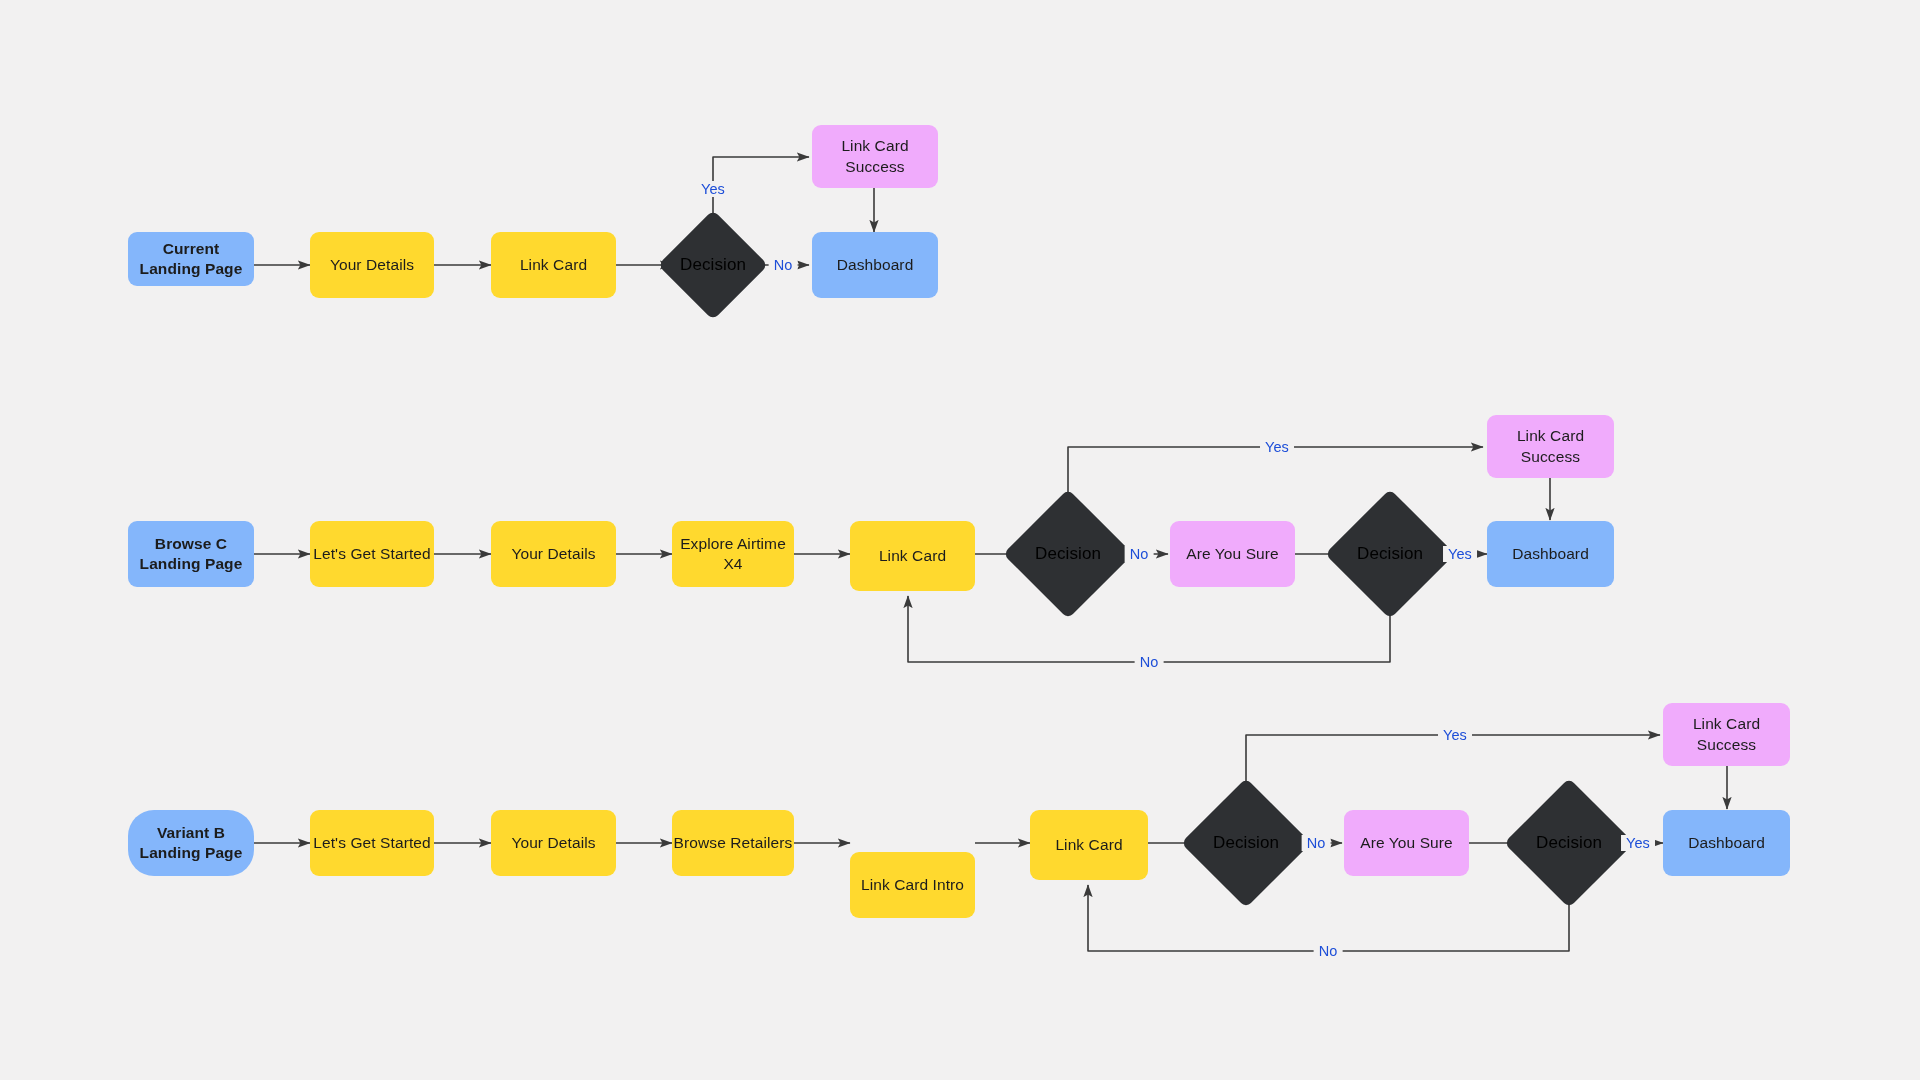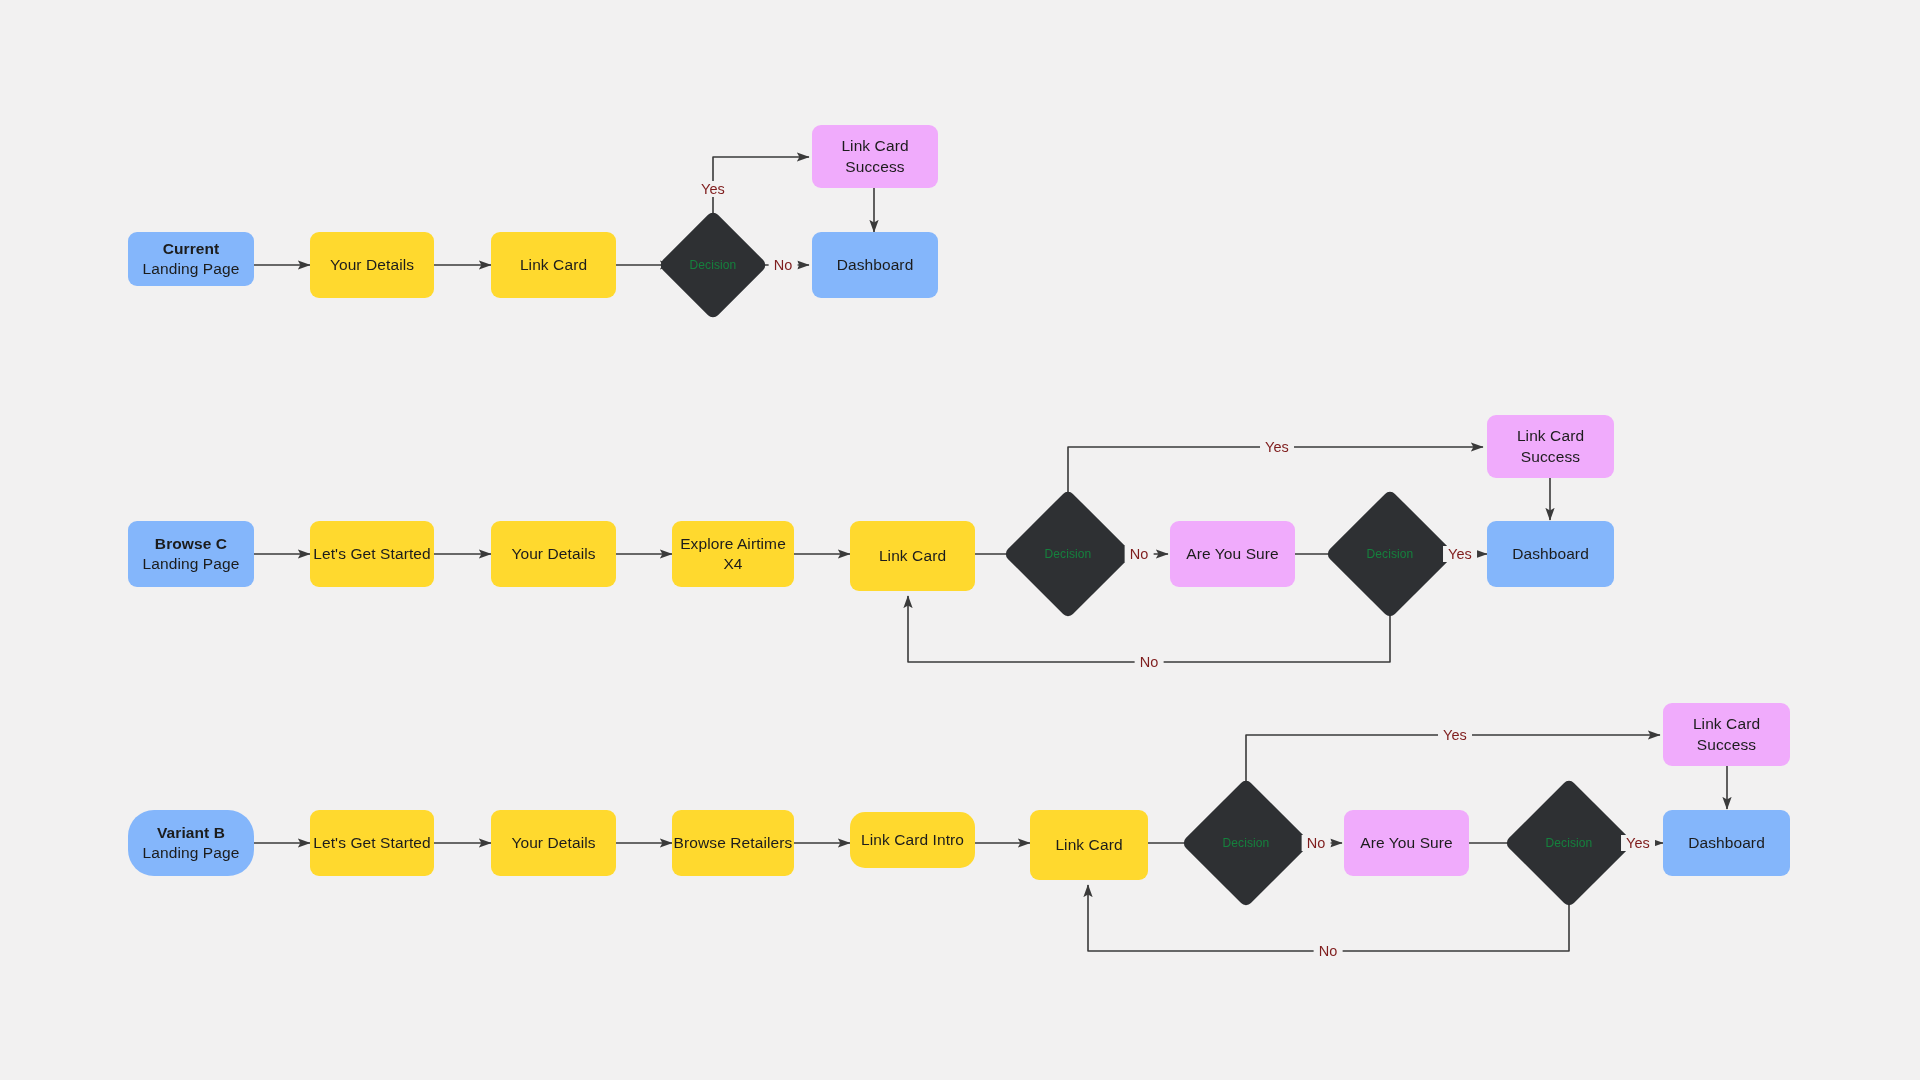--- a/index.html
+++ b/index.html
@@ -34,49 +34,49 @@
     color: #1c1c1c;
     font-size: 15.5px;
     line-height: 1.32;
     letter-spacing: 0.1px;
   }
   .node.blue   { background: #84B6FB; }
   .node.yellow { background: #FFD92E; }
   .node.gold   { background: #f0abfc; }
 
   .node .ttl-strong { font-weight: 700; }
-  .node .ttl-sub    { font-weight: 400; }
+  .node .ttl-sub    { font-weight: 700; }
 
   .diamond {
     position: absolute;
     display: flex;
     align-items: center;
     justify-content: center;
   }
   .diamond .dia-shape {
     position: absolute;
     left: 0; top: 0;
     width: 100%;
     height: 100%;
     background: #2E3033;
     transform: rotate(45deg);
     border-radius: 7px;
   }
   .diamond .dia-label {
     position: relative;
     z-index: 2;
-    color: #15803d;
-    font-size: 12px;
+    color: #000000;
+    font-size: 17px;
     letter-spacing: 0.1px;
     white-space: nowrap;
   }
   .edge-label {
     position: absolute;
     font-size: 14.5px;
-    color: #7f1d1d;
+    color: #1d4ed8;
     background: #F2F1F1;
     padding: 0 5px;
     white-space: nowrap;
     transform: translate(-50%, -50%);
     letter-spacing: 0.1px;
   }
 </style>
 </head>
 <body>
 
@@ -225,21 +225,21 @@
   </div>
 
   <div class="node yellow" style="left:491px; top:810px; width:125px; height:66px;">
     <span>Your Details</span>
   </div>
 
   <div class="node yellow" style="left:672px; top:810px; width:122px; height:66px;justify-content:center;">
     <span>Browse Retailers</span>
   </div>
 
-  <div class="node yellow" style="left:850px; top:812px; width:125px; height:56px;border-radius:15px;">
+  <div class="node yellow" style="left:850px; top:852px; width:125px; height:66px;">
     <span>Link Card Intro</span>
   </div>
 
   <div class="node yellow" style="left:1030px; top:810px; width:118px; height:70px;">
     <span>Link Card</span>
   </div>
 
   <div class="diamond" style="left:1200px; top:797px; width:92px; height:92px;">
     <span class="dia-shape"></span>
     <span class="dia-label">Decision</span>

